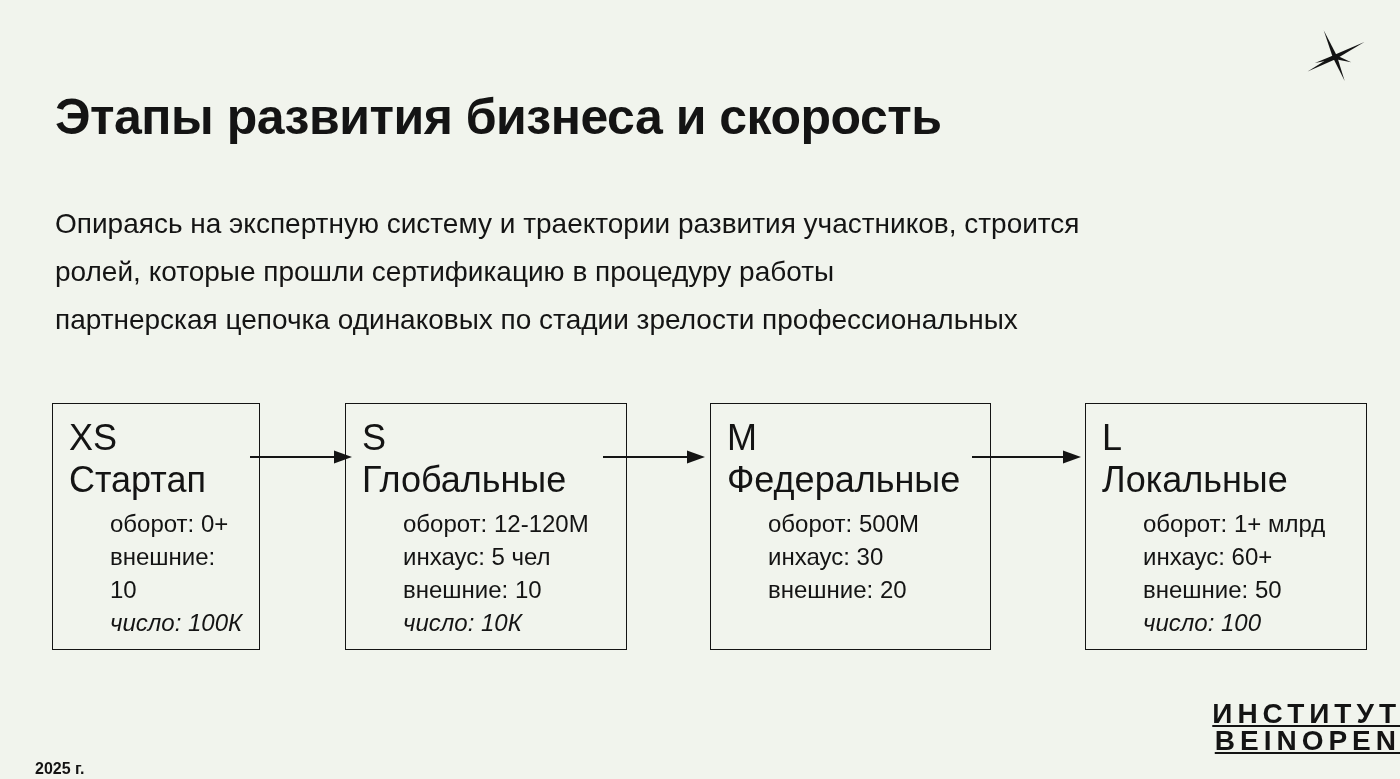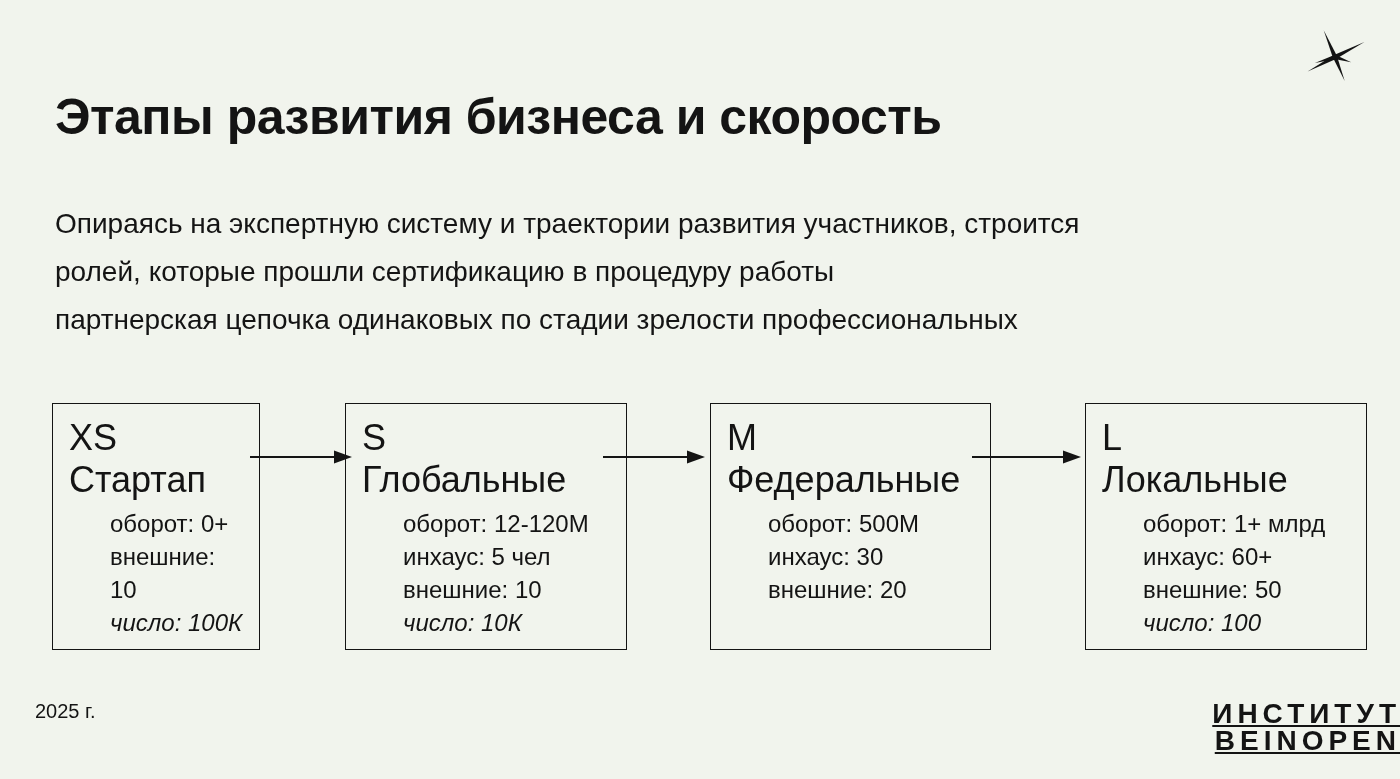--- a/index.html
+++ b/index.html
@@ -69,22 +69,23 @@
     pointer-events: none;
   }
   .sparkle {
     position: absolute;
     left: 1299px;
     top: 25px;
   }
   .year {
     position: absolute;
     left: 35px;
-    top: 700px;
-    font-size: 20px;
+    top: 760px;
+    font-size: 16px;
+    font-weight: bold;
   }
   .logo {
     position: absolute;
     right: 23px;
     top: 700px;
     text-align: right;
     font-size: 28px;
     font-weight: 700;
     letter-spacing: 5px;
     line-height: 27px;

